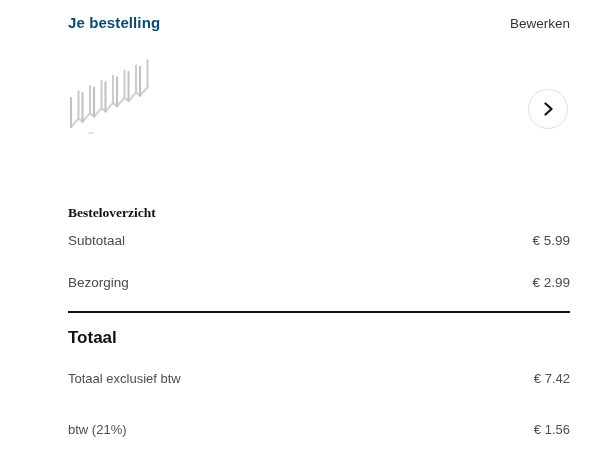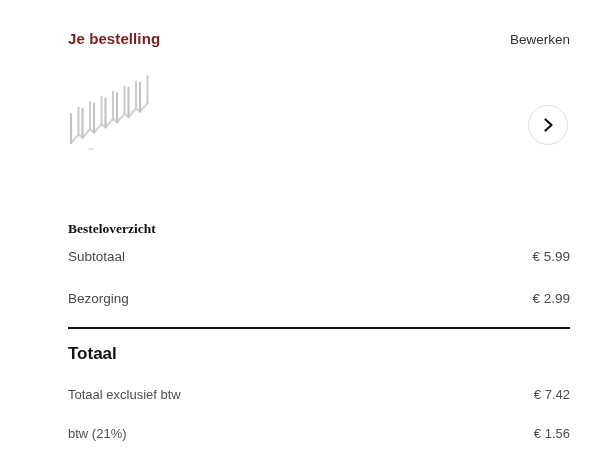--- a/index.html
+++ b/index.html
@@ -15,23 +15,22 @@
   }
   
   .header-row {
     display: flex;
     justify-content: space-between;
     align-items: baseline;
   }
   .order-title {
     font-size: 15px;
     font-weight: 700;
-    color: #7f1d1d;
+    color: #0c4a6e;
     letter-spacing: 0.1px;
-    margin-top: 16px;
   }
   .edit-link {
     font-size: 13.5px;
     color: #333333;
     text-underline-offset: 3px;
     cursor: pointer;
   }
   
   .product-row {
     margin-top: 24px;
@@ -103,21 +102,21 @@
     letter-spacing: 0;
   }
   .sub-row {
     display: flex;
     justify-content: space-between;
     align-items: baseline;
     font-size: 13px;
     color: #4f4f4f;
   }
   .sub-row.first { margin-top: 23px; }
-  .sub-row.next  { margin-top: 24px; }
+  .sub-row.next  { margin-top: 36px; }
 </style>
 </head>
 <body>
 
 <div class="panel">
 
   <div class="header-row">
     <span class="order-title">Je bestelling</span>
     <a class="edit-link">Bewerken</a>
   </div>

